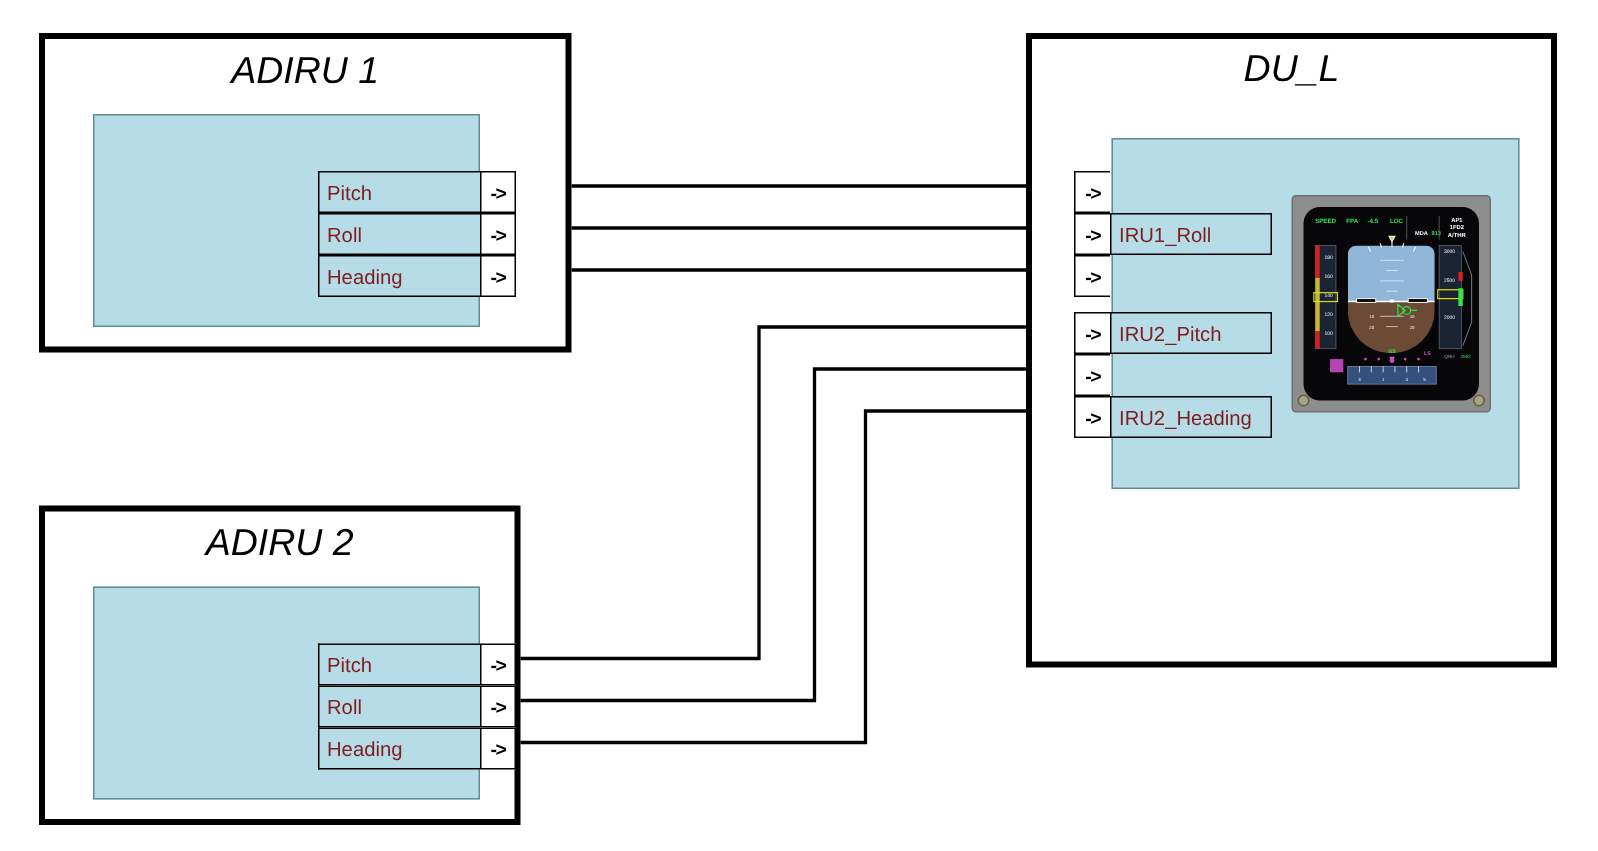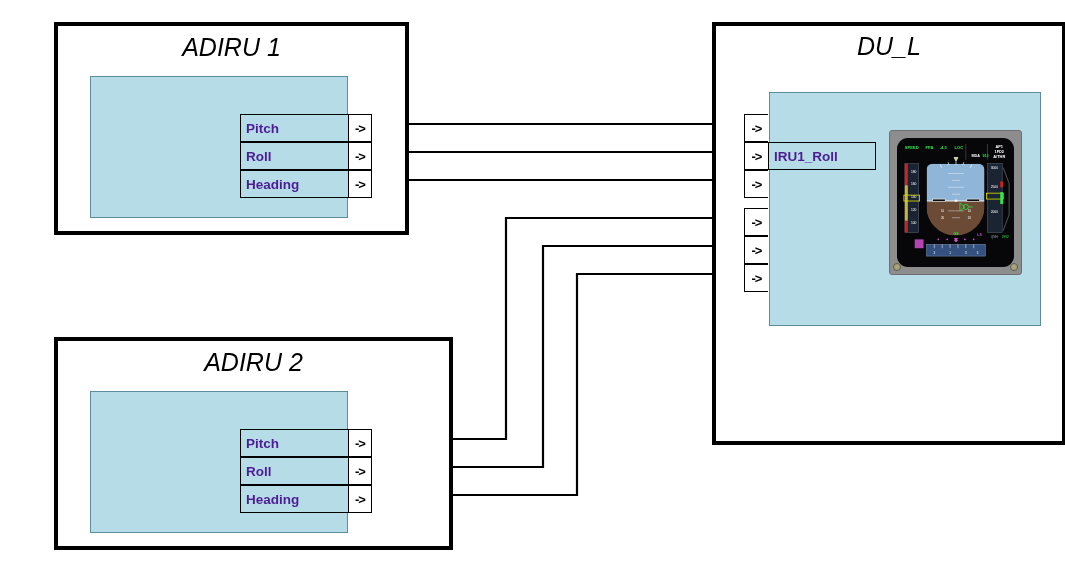--- a/index.html
+++ b/index.html
@@ -27,21 +27,20 @@
     height: 567px;
     pointer-events: none;
   }
 
   
   .block {
     position: absolute;
     box-sizing: border-box;
     border: 4px solid #000000;
     background: #ffffff;
-    margin-left: 28px;
   }
   .block-title {
     position: absolute;
     left: 0;
     right: 0;
     text-align: center;
     font-style: italic;
     font-size: 25px;
     line-height: 30px;
     color: #000000;
@@ -65,24 +64,23 @@
     height: 28px;
   }
   .port-label {
     box-sizing: border-box;
     background: #b6dce8;
     border: 1.5px solid #000000;
     display: flex;
     align-items: center;
     padding-left: 5px;
     font-size: 13.5px;
-    color: #4c1d95;
+    color: #7f1d1d;
     white-space: nowrap;
     overflow: hidden;
-    font-weight: bold;
   }
   .port-arrow {
     box-sizing: border-box;
     width: 24px;
     flex: 0 0 24px;
     background: #ffffff;
     border: 1.5px solid #000000;
     display: flex;
     align-items: center;
     justify-content: center;
@@ -156,21 +154,21 @@
     <div class="port out" style="left:182px; top:116px; width:132px;">
       <span class="port-label">Roll</span>
       <span class="port-arrow">-&gt;</span>
     </div>
     <div class="port out" style="left:182px; top:144px; width:132px;">
       <span class="port-label">Heading</span>
       <span class="port-arrow">-&gt;</span>
     </div>
   </div>
 
-  <div class="block" style="left:26px; top:337px; width:399px; height:213px;">
+  <div class="block" style="left:26px; top:337px; width:321px; height:213px;">
     <div class="block-title" style="top:6px;">ADIRU 2</div>
     <div class="inner-body" style="left:32px; top:50px; width:258px; height:142px;"></div>
 
     <div class="port out" style="left:182px; top:88px; width:132px;">
       <span class="port-label">Pitch</span>
       <span class="port-arrow">-&gt;</span>
     </div>
     <div class="port out" style="left:182px; top:116px; width:132px;">
       <span class="port-label">Roll</span>
       <span class="port-arrow">-&gt;</span>
@@ -191,26 +189,28 @@
     <div class="port in" style="left:28px; top:116px; width:160px;">
       <span class="port-arrow">-&gt;</span>
       <span class="port-label">IRU1_Roll</span>
     </div>
     <div class="port in" style="left:28px; top:144px; width:160px;">
       <span class="port-arrow">-&gt;</span>
     </div>
 
     <div class="port in" style="left:28px; top:182px; width:160px;">
       <span class="port-arrow">-&gt;</span>
+      <span class="port-label">IRU2_Pitch</span>
     </div>
     <div class="port in" style="left:28px; top:210px; width:160px;">
       <span class="port-arrow">-&gt;</span>
     </div>
     <div class="port in" style="left:28px; top:238px; width:160px;">
       <span class="port-arrow">-&gt;</span>
+      <span class="port-label">IRU2_Heading</span>
     </div>
 
     <div class="pfd-bezel" style="left:173px; top:104px; width:133px; height:145px;">
       <div class="pfd-screw" style="left:3px; bottom:3px;"></div>
       <div class="pfd-screw" style="right:3px; bottom:3px;"></div>
       <div class="pfd-screen">
         <svg viewBox="0 0 119 131" width="100%" height="100%">
           <defs>
             <clipPath id="adiClip">
                 <path d="M36,26 h47 a6,6 0 0 1 6,6 v38 a29,29 0 0 1 -29,29 h-1 a29,29 0 0 1 -29,-29 v-38 a6,6 0 0 1 6,-6 z"></path>

